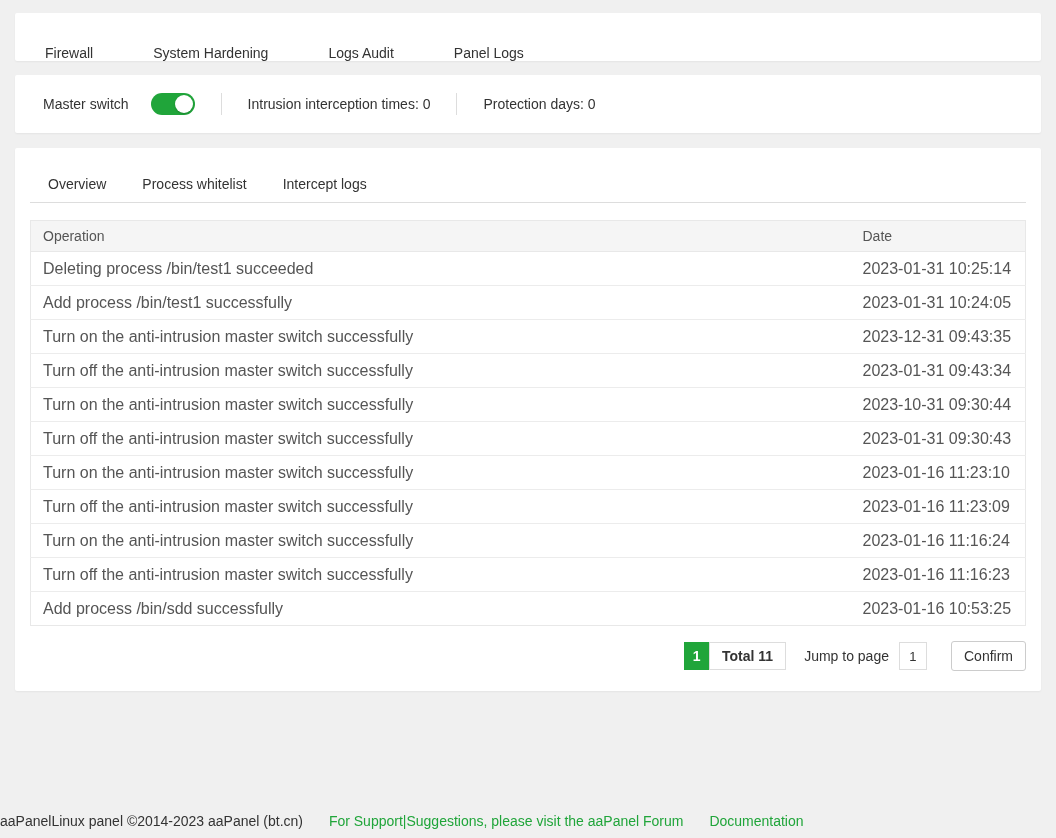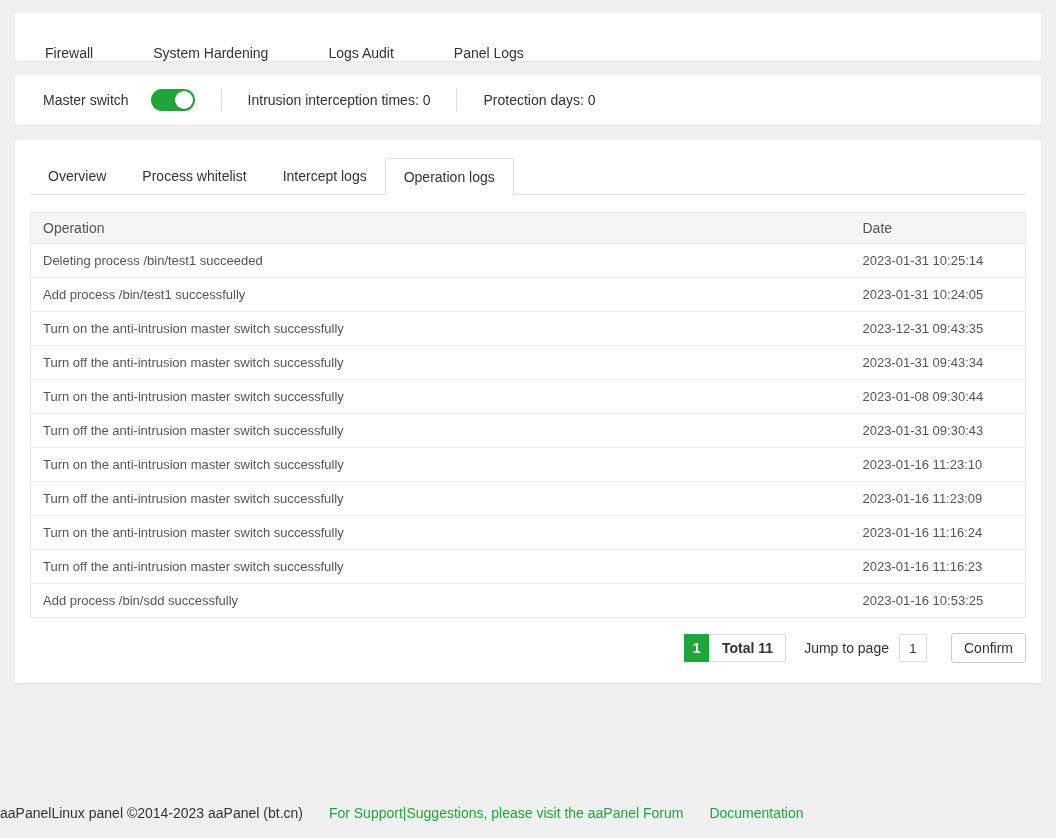--- a/index.html
+++ b/index.html
@@ -23,21 +23,21 @@
     display:flex; align-items:center; padding:0 30px;
     cursor:pointer; position:relative; color:#333; white-space:nowrap;
   }
   .top-tab.active { background: var(--accent_bg, #e9f8ee); color: var(--accent, #20a53a); }
   .top-tab.active::after {
     content:""; position:absolute; left:50%; transform:translateX(-50%);
     bottom:0; width:28px; height:3px; background: var(--accent, #20a53a);
   }
 
   
-  .switch-bar { margin-top:14px; height:50px; display:flex; align-items:center; padding:0 28px; }
+  .switch-bar { margin-top:14px; height:58px; display:flex; align-items:center; padding:0 28px; }
   .switch-label { margin-right:22px; }
   .toggle {
     width:44px; height:22px; border-radius:11px;
     background: var(--accent, #20a53a); position:relative; cursor:pointer; flex:0 0 auto;
   }
   .toggle .knob {
     position:absolute; top:2px; right:2px; width:18px; height:18px;
     border-radius:50%; background:#fff; box-shadow:0 1px 2px rgba(0,0,0,.2);
   }
   .vdiv { width:1px; height:22px; background:#ddd; margin:0 26px; }
@@ -57,21 +57,21 @@
 
   
   table { width:100%; border-collapse:collapse; margin-top:17px; border:1px solid #e8e8e8; }
   col.op-col  { width:auto; }
   col.date-col { width:175px; }
   thead th {
     background:#f5f5f5; height:31px; padding:0 12px; text-align:left;
     font-weight:normal; font-size:14px; color:#555; border-bottom:1px solid #e8e8e8;
   }
   tbody td {
-    height:34px; padding:0 12px; font-size:13px; color:#555;
+    height:34px; padding:0 12px; font-size:16px; color:#555;
     border-bottom:1px solid #ececec; white-space:nowrap;
   }
   tbody tr:last-child td { border-bottom:none; }
 
   
   .pagination { display:flex; justify-content:flex-end; align-items:center; margin-top:15px; }
   .page-num {
     width:25px; height:28px; display:flex; align-items:center; justify-content:center;
     background: var(--accent, #20a53a); color:#fff; font-weight:bold; cursor:pointer;
   }
@@ -114,21 +114,20 @@
   <span class="vdiv"></span>
   <span class="stat">Protection days: 0</span>
 </div>
 
 <div class="card panel">
 
   <div class="inner-tabs">
     <div class="inner-tab">Overview</div>
     <div class="inner-tab">Process whitelist</div>
     <div class="inner-tab">Intercept logs</div>
-    <div class="inner-tab active">Operation logs</div>
   </div>
 
   <table>
     <colgroup>
         <col class="op-col">
         <col class="date-col">
       </colgroup>
     <thead>
       <tr>
         <th>Operation</th>
@@ -147,21 +146,21 @@
       <tr>
         <td>Turn on the anti-intrusion master switch successfully</td>
         <td>2023-12-31 09:43:35</td>
       </tr>
       <tr>
         <td>Turn off the anti-intrusion master switch successfully</td>
         <td>2023-01-31 09:43:34</td>
       </tr>
       <tr>
         <td>Turn on the anti-intrusion master switch successfully</td>
-        <td>2023-01-08 09:30:44</td>
+        <td>2023-10-31 09:30:44</td>
       </tr>
       <tr>
         <td>Turn off the anti-intrusion master switch successfully</td>
         <td>2023-01-31 09:30:43</td>
       </tr>
       <tr>
         <td>Turn on the anti-intrusion master switch successfully</td>
         <td>2023-01-16 11:23:10</td>
       </tr>
       <tr>

